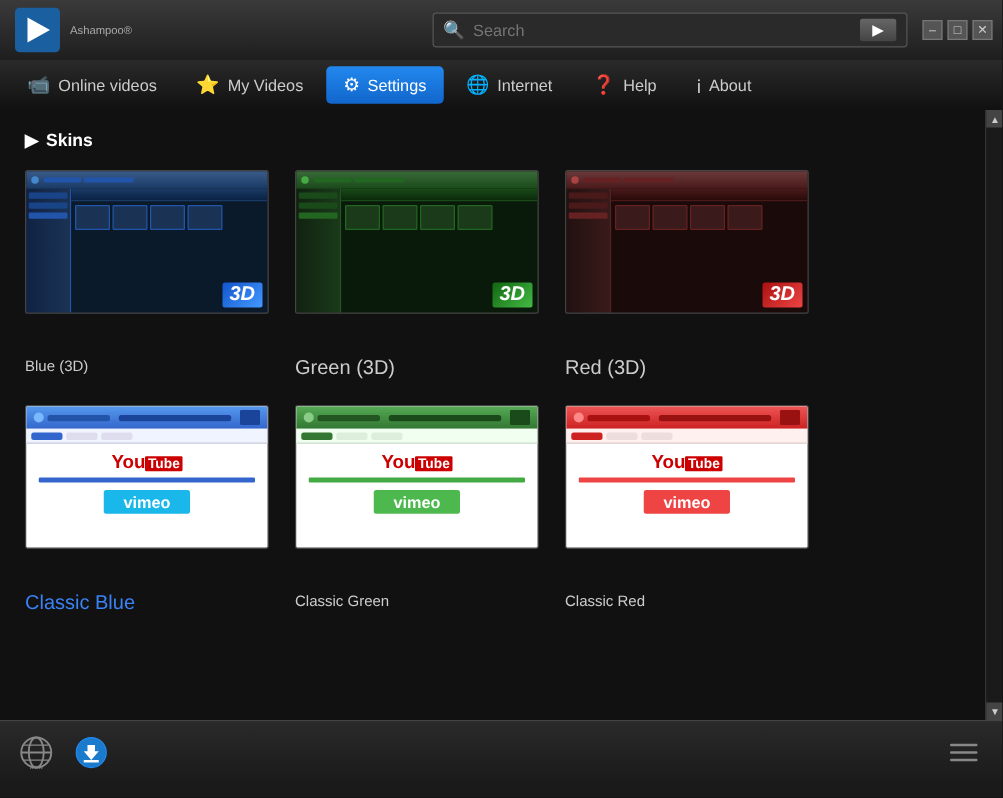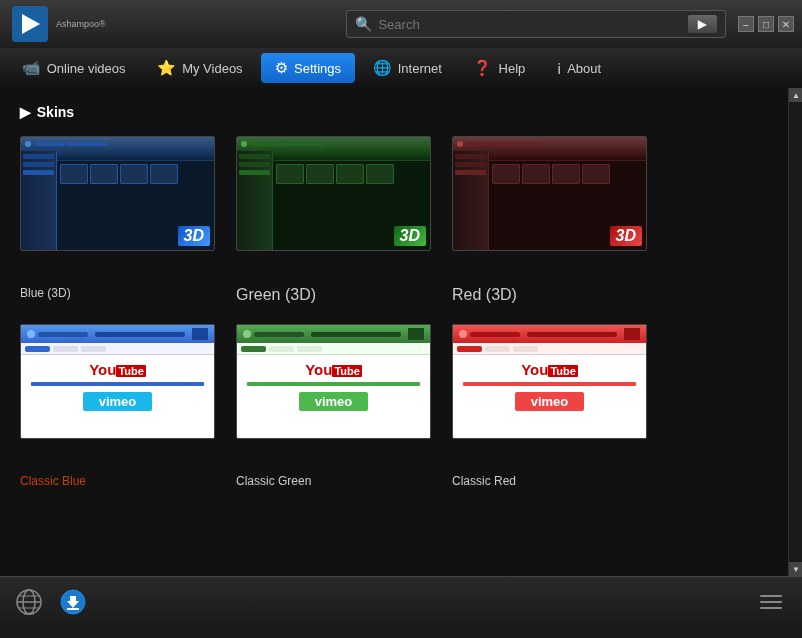--- a/index.html
+++ b/index.html
@@ -338,21 +338,21 @@
             <div style="width:25px;height:6px;background:#3366cc;border-radius:2px;"></div>
             <div style="width:25px;height:6px;background:#dde;border-radius:2px;"></div>
             <div style="width:25px;height:6px;background:#dde;border-radius:2px;"></div>
           </div>
           <div style="display:flex;align-items:center;justify-content:center;padding:6px 0 2px;flex-direction:column;">
             <div style="font-size:15px;font-weight:bold;color:#cc0000;font-family:Arial;">You<span style="font-size:11px;background:#cc0000;color:#fff;padding:0 2px;border-radius:1px;">Tube</span></div>
             <div style="height:4px;background:#3366cc;width:90%;border-radius:1px;margin:4px auto;"></div>
             <div style="font-size:13px;font-weight:bold;background:#1ab7ea;color:#fff;padding:2px 16px;border-radius:2px;margin-top:2px;">vimeo</div>
           </div>
         </div>
-        <span class="skin-label" style="font-size:12px;color:#c2410c;margin-top:6px;">Classic Blue</span>
+        <span class="skin-label" style="font-size:16px;color:#3b82f6;margin-top:6px;">Classic Blue</span>
       </div>
 
       <div class="skin-item" style="display:flex;flex-direction:column;cursor:pointer;">
         <div class="skin-thumb" style="width:195px;height:115px;border:1px solid #444;border-radius:2px;overflow:hidden;background:#fff;position:relative;">
           <div style="height:18px;background:linear-gradient(to bottom,#55aa55,#337733);display:flex;align-items:center;padding:0 6px;gap:3px;">
             <div style="width:8px;height:8px;border-radius:50%;background:#88cc88;"></div>
             <div style="width:50px;height:5px;background:#225522;border-radius:2px;"></div>
             <div style="flex:1;height:5px;background:#1a4a1a;border-radius:2px;margin:0 4px;"></div>
             <div style="width:16px;height:12px;background:#1a4a1a;border-radius:1px;"></div>
           </div>

